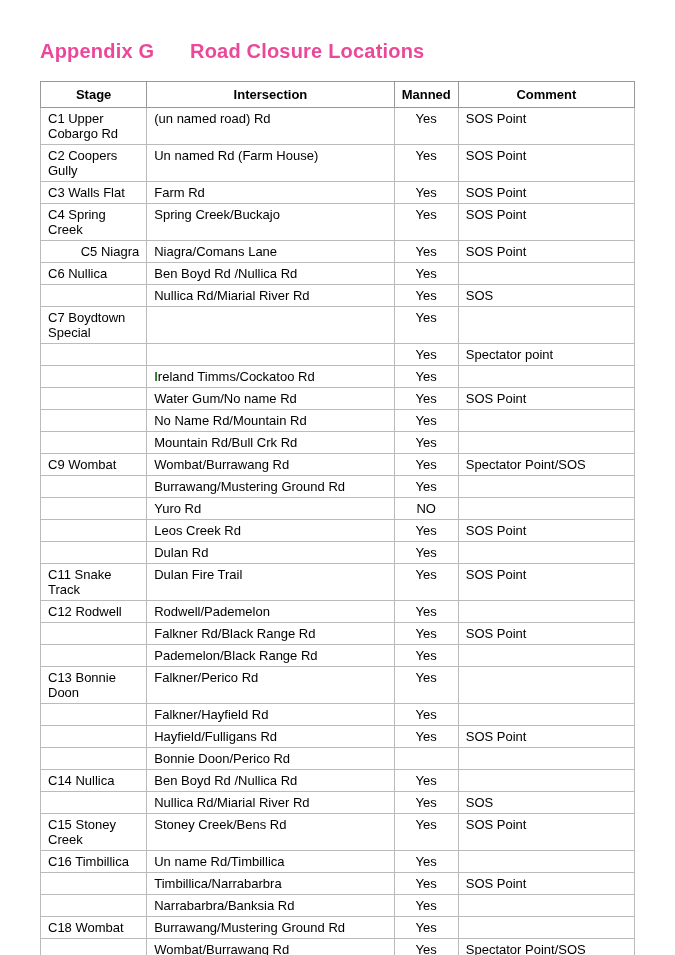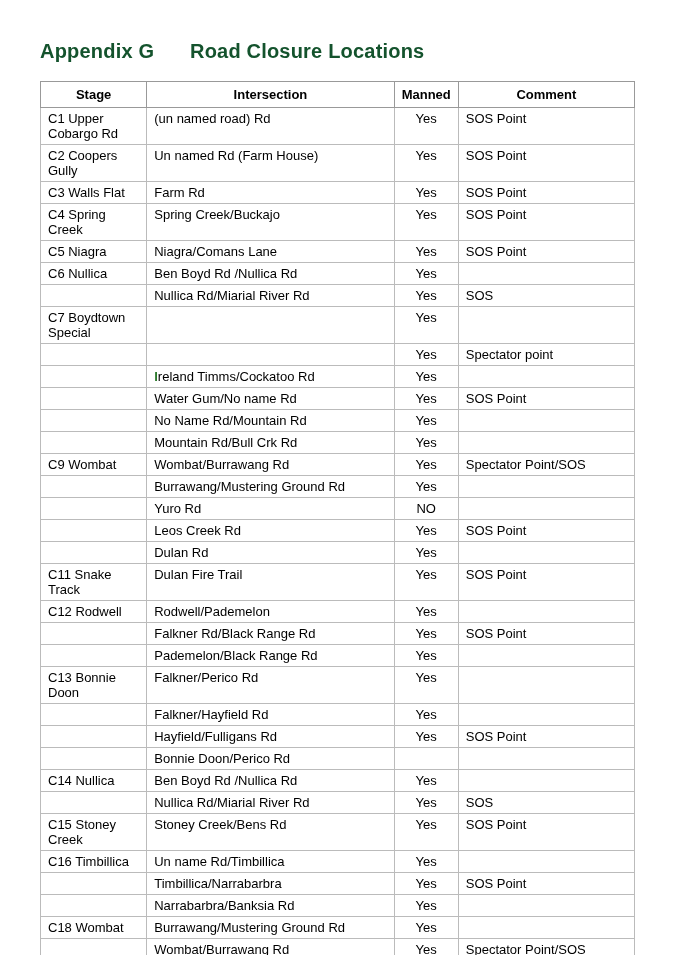--- a/index.html
+++ b/index.html
@@ -6,21 +6,21 @@
     body {
       background: #fff;
       font-family: Arial, sans-serif;
       font-size: 12px;
       padding: 40px 40px;
       color: #000;
     }
     .page-title {
       font-size: 20px;
       font-weight: bold;
-      color: #14532d;
+      color: #ec4899;
       margin-bottom: 18px;
       letter-spacing: 0.01em;
     }
     .page-title span.appendix {
       margin-right: 30px;
     }
     table {
       width: 100%;
       border-collapse: collapse;
       font-size: 13px;
@@ -92,21 +92,21 @@
         <td>Yes</td>
         <td>SOS Point</td>
       </tr>
       <tr>
         <td style="white-space: pre-line;">C4 Spring Creek</td>
         <td>Spring Creek/Buckajo</td>
         <td>Yes</td>
         <td>SOS Point</td>
       </tr>
       <tr>
-        <td style="white-space: pre-line;">C5 Niagra</td>
+        <td style="white-space: pre-line; text-align: right;">C5 Niagra</td>
         <td>Niagra/Comans Lane</td>
         <td>Yes</td>
         <td>SOS Point</td>
       </tr>
       <tr>
         <td style="white-space: pre-line;">C6 Nullica</td>
         <td>Ben Boyd Rd /Nullica Rd</td>
         <td>Yes</td>
         <td></td>
       </tr>

